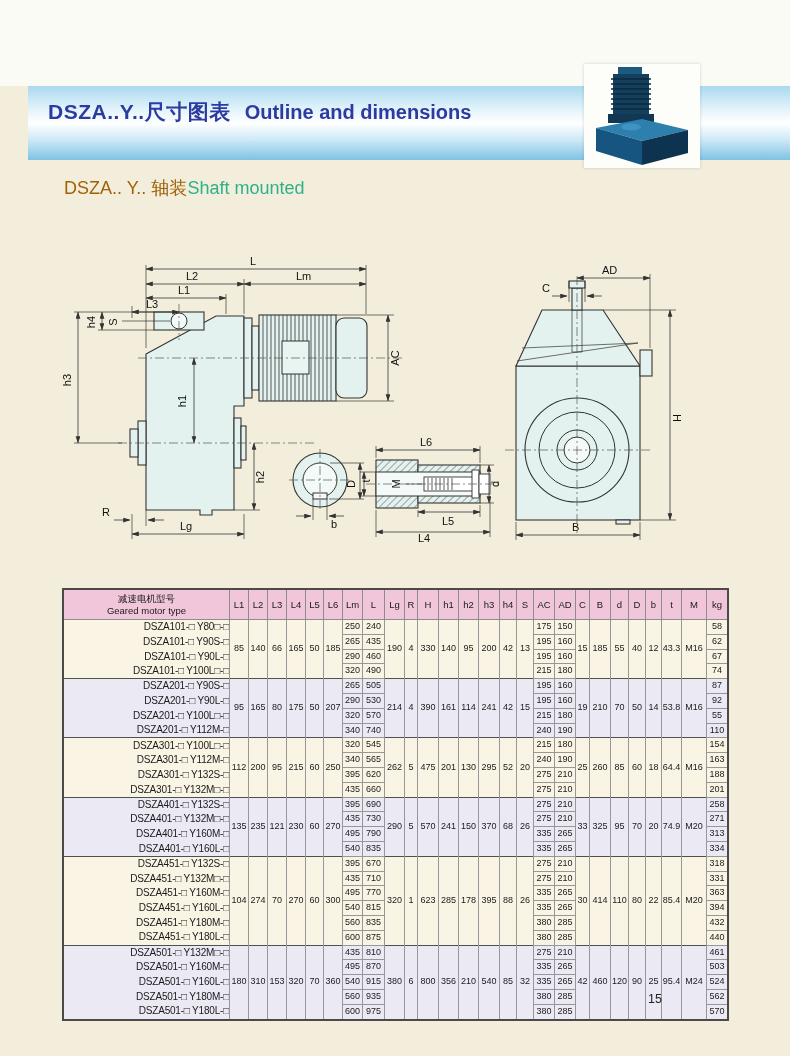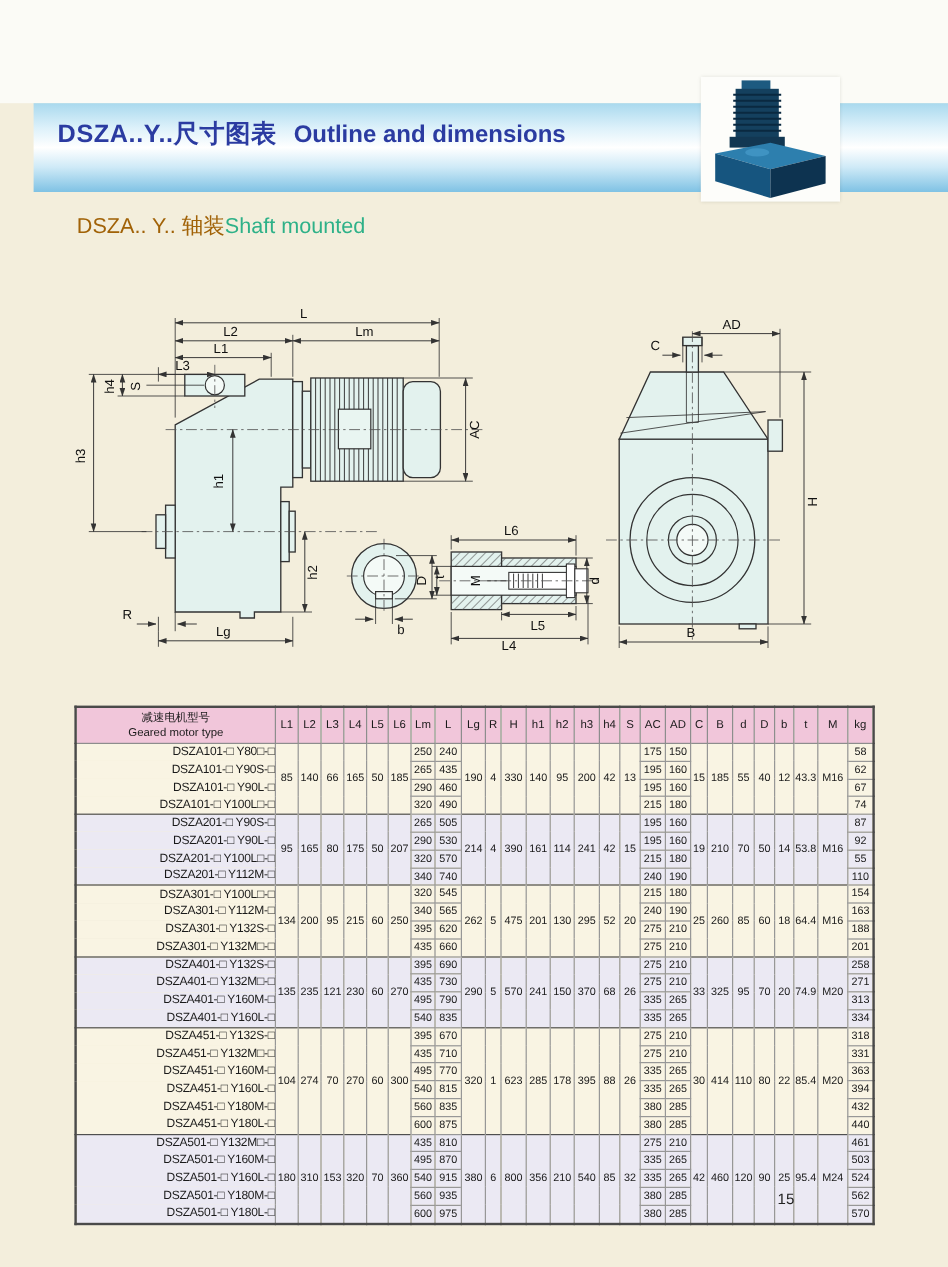--- a/index.html
+++ b/index.html
@@ -374,21 +374,21 @@
         <tr class="lav">
           <td class="model">DSZA201-□ Y112M-□</td>
           <td class="boxed">340</td>
           <td class="boxed">740</td>
           <td class="boxed">240</td>
           <td class="boxed">190</td>
           <td class="boxed">110</td>
         </tr>
         <tr class="cream gf">
           <td class="model">DSZA301-□ Y100L□-□</td>
-          <td rowspan="4">134</td>
+          <td rowspan="4">112</td>
           <td rowspan="4">200</td>
           <td rowspan="4">95</td>
           <td rowspan="4">215</td>
           <td rowspan="4">60</td>
           <td rowspan="4">250</td>
           <td class="boxed">320</td>
           <td class="boxed">545</td>
           <td rowspan="4">262</td>
           <td rowspan="4">5</td>
           <td rowspan="4">475</td>

